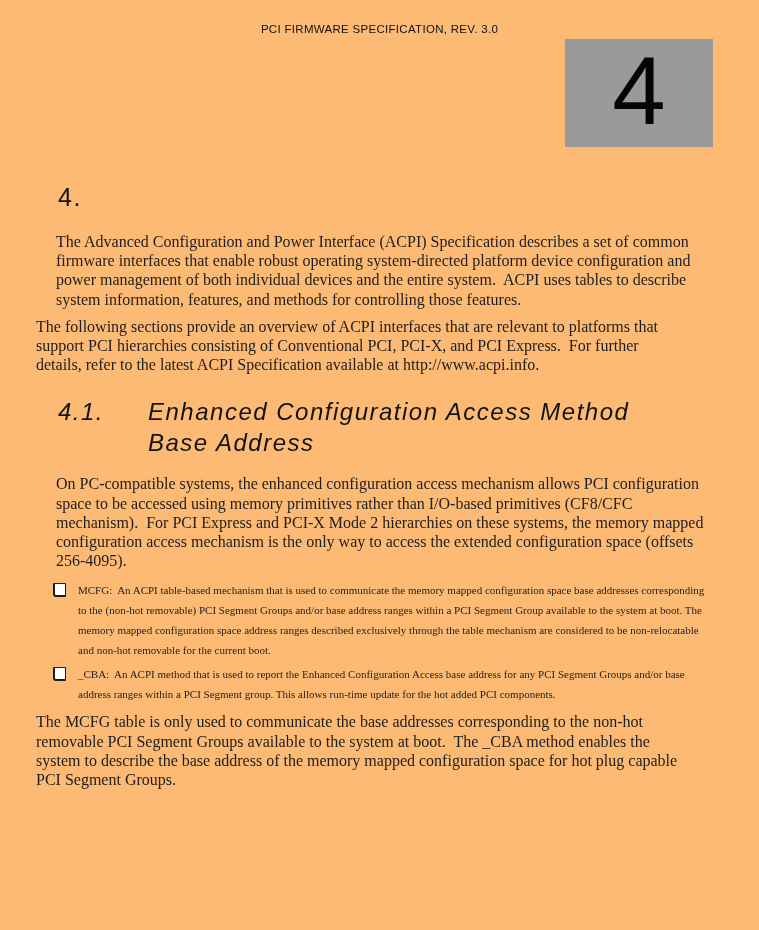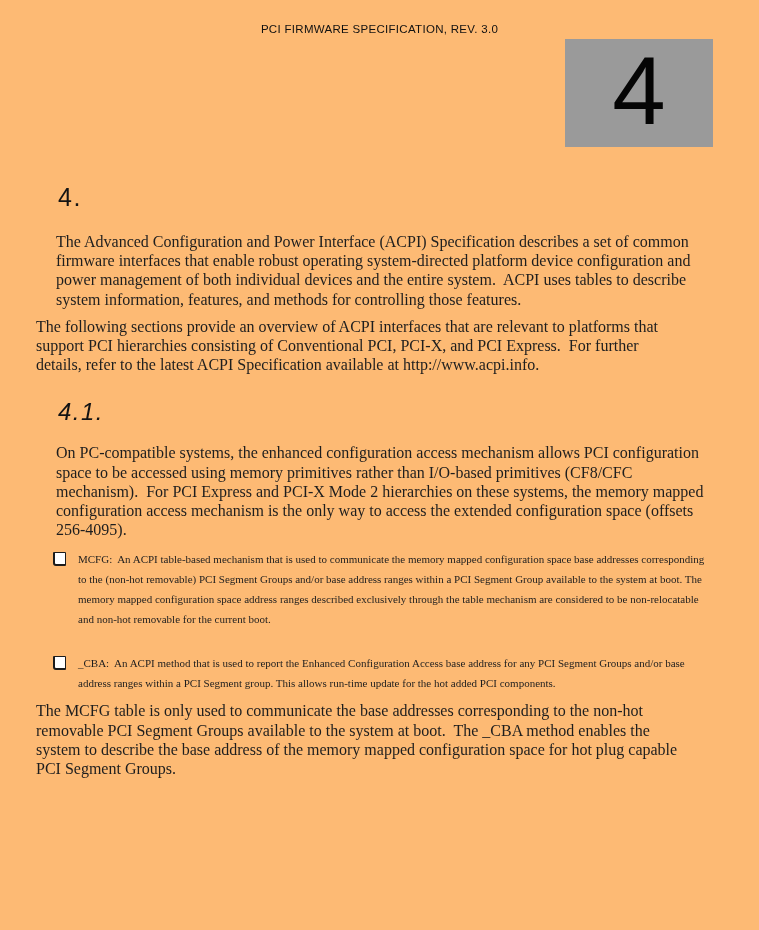--- a/index.html
+++ b/index.html
@@ -82,21 +82,21 @@
   }
   .para.p-first { margin-top: 20px; }
   .para.p-gap   { margin-top: 8px; margin-left: 36px;  }
   .para.p-sect  { margin-top: 16px; }
   .bullet-list { margin-top: 10px; }
   .bullet-item {
     display: flex;
     margin-left: 53px;
     width: 657px;
   }
-  .bullet-item + .bullet-item { margin-top: 24px; justify-content: center; }
+  .bullet-item + .bullet-item { margin-top: 4px; justify-content: center; }
   .bullet-marker {
     flex: none;
     width: 25px;
     padding-top: 3px;
   }
   .bullet-square {
     display: block;
     width: 10px;
     height: 11px;
     border: 1.5px solid #1c1c1c;
@@ -127,20 +127,21 @@
     <div class="heading-row h1-row">
       <span class="heading-number">4.</span>
     </div>
 
     <p class="para p-first">The Advanced Configuration and Power Interface (ACPI) Specification describes a set of common firmware interfaces that enable robust operating system-directed platform device configuration and power management of both individual devices and the entire system.  ACPI uses tables to describe system information, features, and methods for controlling those features.</p>
 
     <p class="para p-gap">The following sections provide an overview of ACPI interfaces that are relevant to platforms that support PCI hierarchies consisting of Conventional PCI, PCI-X, and PCI Express.  For further details, refer to the latest ACPI Specification available at http://www.acpi.info.</p>
 
     <div class="heading-row h2-row">
       <span class="heading-number">4.1.</span>
+      <span class="heading-title">Enhanced Configuration Access Method Base Address</span>
     </div>
 
     <p class="para p-sect">On PC-compatible systems, the enhanced configuration access mechanism allows PCI configuration space to be accessed using memory primitives rather than I/O-based primitives (CF8/CFC mechanism).  For PCI Express and PCI-X Mode 2 hierarchies on these systems, the memory mapped configuration access mechanism is the only way to access the extended configuration space (offsets 256-4095).</p>
 
 
     <div class="bullet-list">
 
       <div class="bullet-item">
         <span class="bullet-marker">
           <span class="bullet-square"></span>

